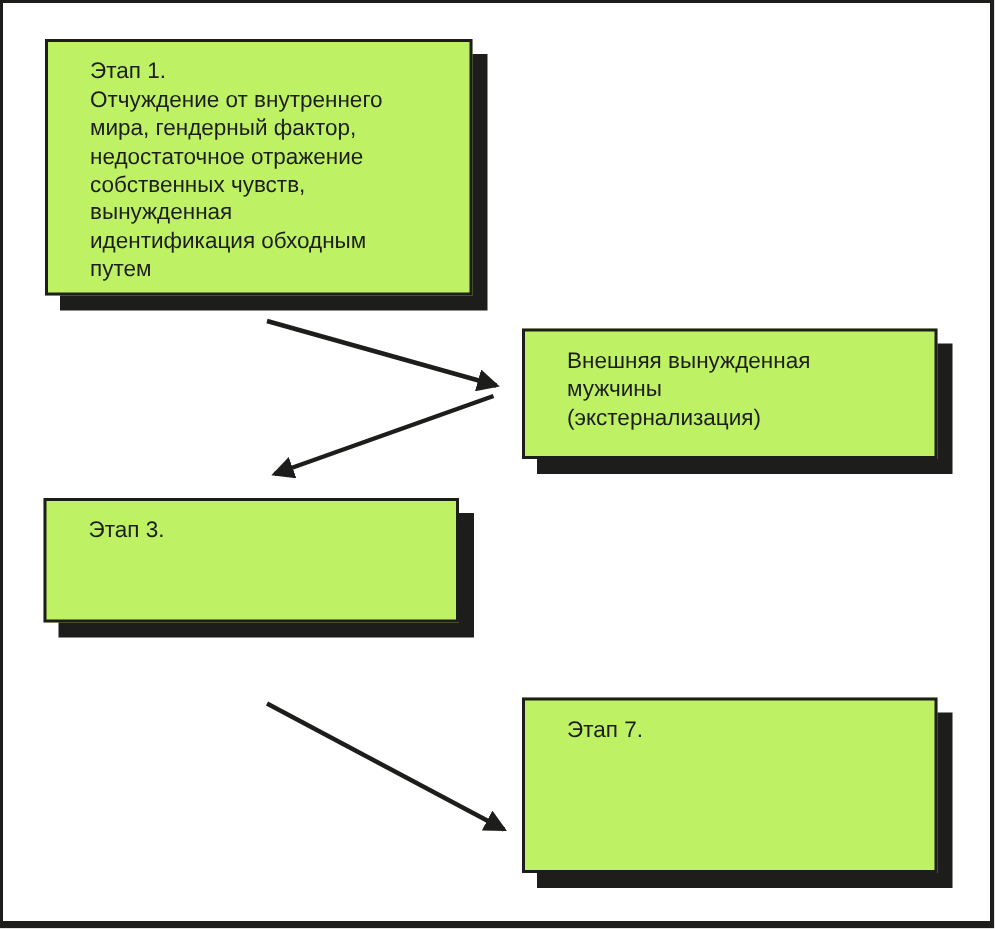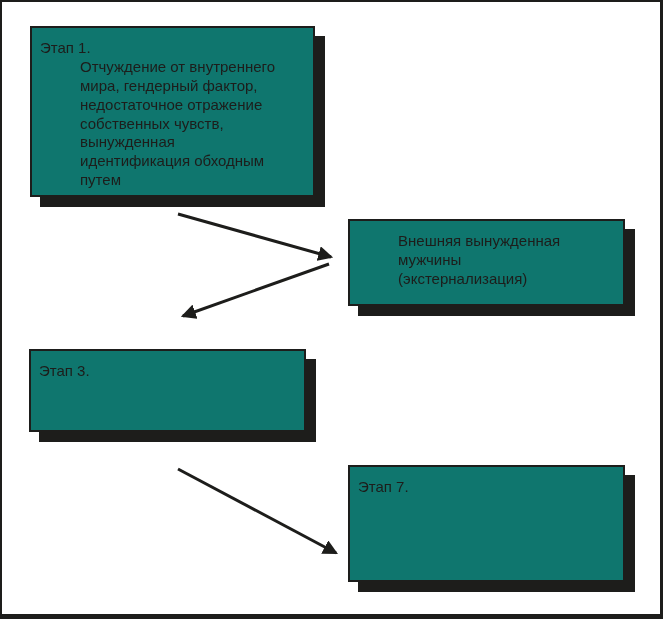--- a/index.html
+++ b/index.html
@@ -16,32 +16,32 @@
   .frame {
     position: absolute;
     inset: 0;
     border: 2px solid #1d1d1b;
     border-right-width: 3px;
     border-bottom-width: 5px;
     pointer-events: none;
   }
   .stage-box {
     position: absolute;
-    background: #0f766e;
+    background: #bef264;
     border: 2px solid #1d1d1b;
     box-shadow: 10px 10px 0 0 #1d1d1b;
-    padding: 11px 8px;
+    padding: 11px 28px;
     font-size: 15px;
     line-height: 1.26;
   }
   .stage-box .title { white-space: pre-line; }
-  .stage-box .body  { white-space: pre-line; margin-left: 40px; }
+  .stage-box .body  { white-space: pre-line; }
   #box-stage-1 { left: 30px;  top: 26px;  width: 285px; height: 171px; }
   #box-stage-2 { left: 348px; top: 219px; width: 277px; height: 87px;  }
-  #box-stage-3 { left: 29px;  top: 349px; width: 277px; height: 83px;  }
+  #box-stage-3 { left: 29px;  top: 332px; width: 277px; height: 83px;  }
   #box-stage-4 { left: 348px; top: 465px; width: 277px; height: 117px; }
   .arrows-layer {
     position: absolute;
     inset: 0;
     width: 100%;
     height: 100%;
     pointer-events: none;
   }
 </style>
 </head>

